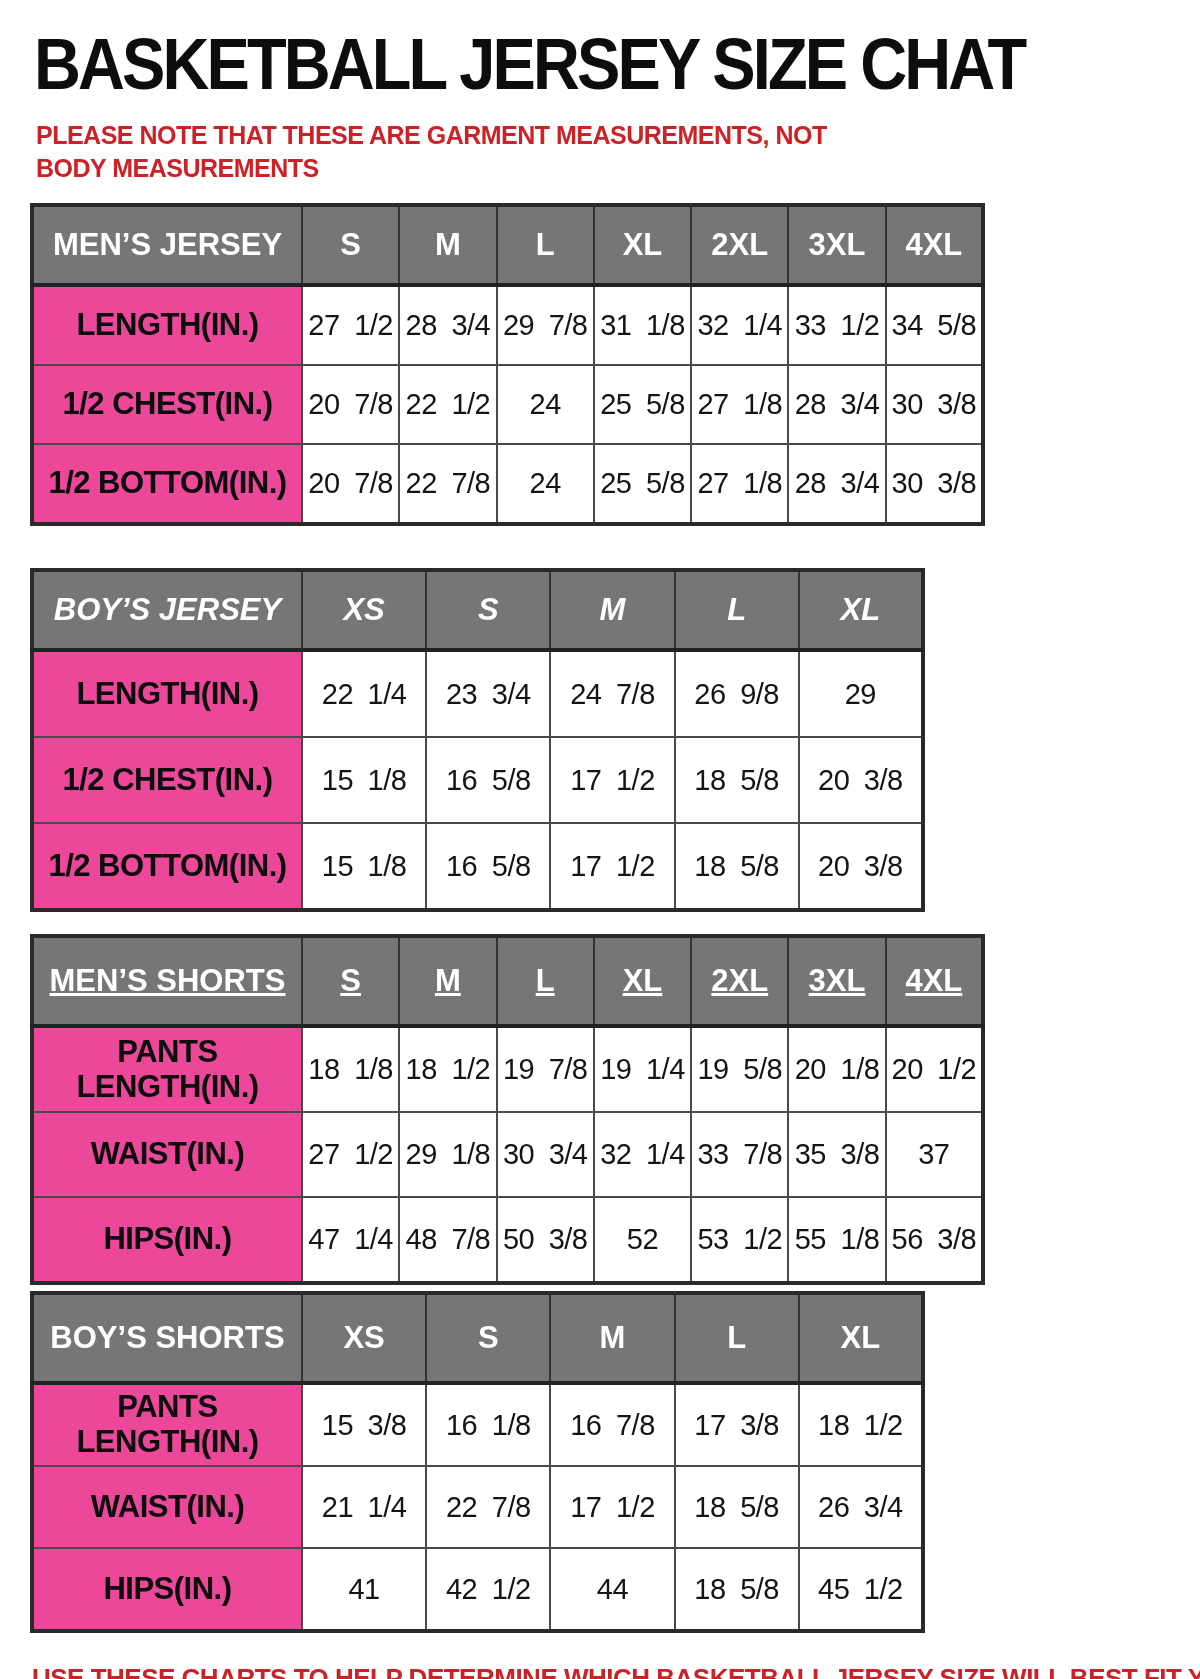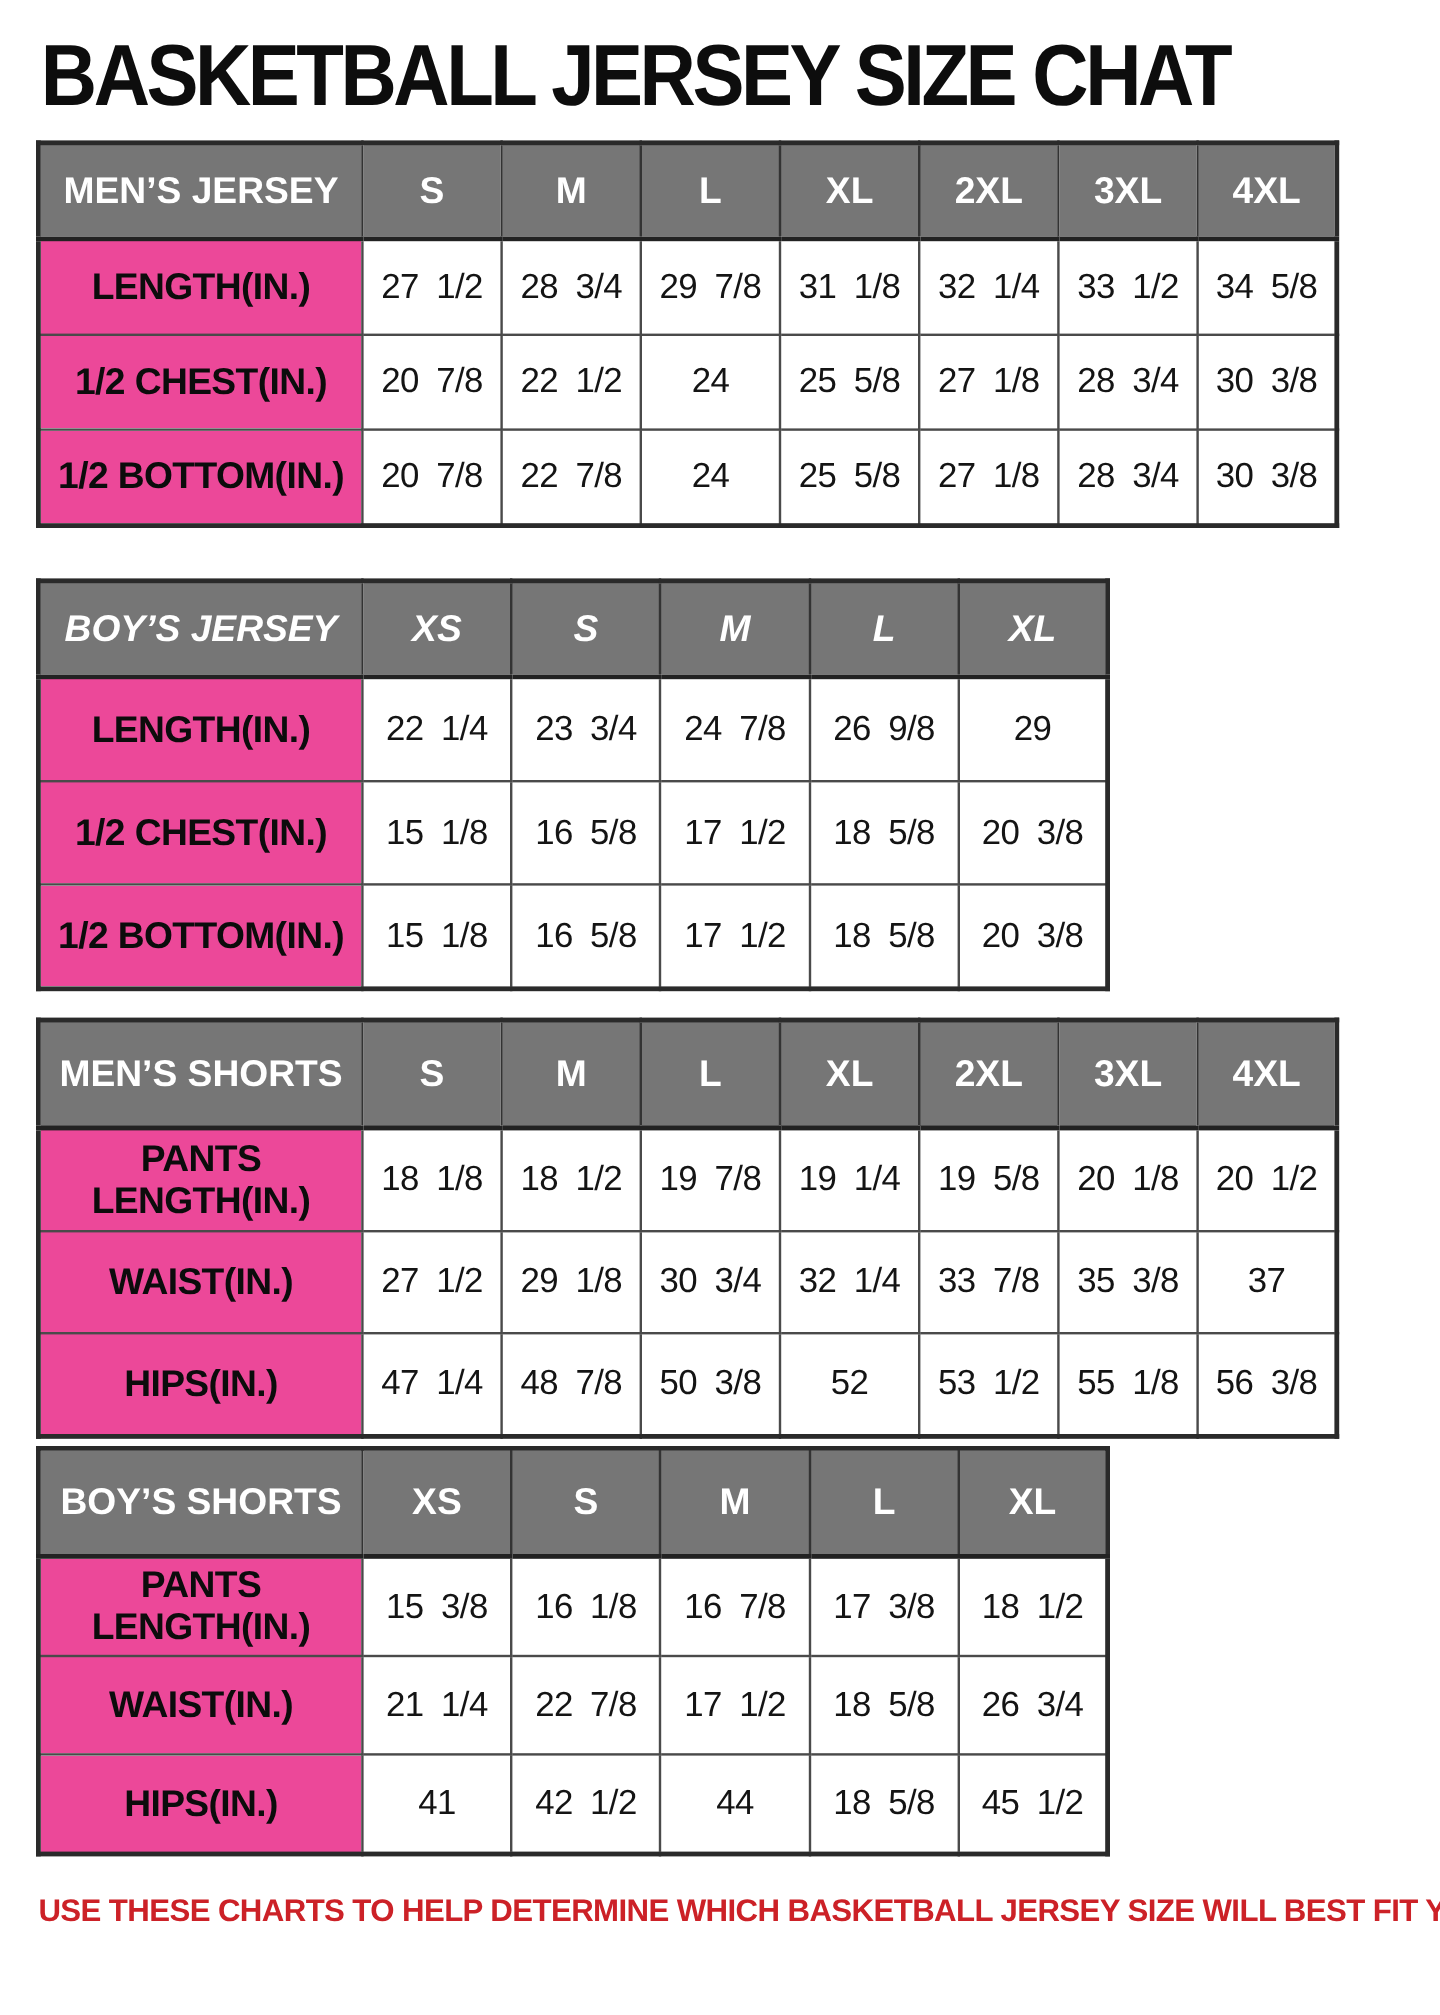--- a/index.html
+++ b/index.html
@@ -29,21 +29,21 @@
     line-height:1.32;
     max-width:830px;
     margin:20px 0 0 6px;
   }
 
   table{
     border-collapse:collapse;
     table-layout:fixed;
     background:#fff;
   }
-  .t1 table,.t3 table{width:1086px;}
+  .t1 table,.t3 table{width:955px;}
   .t2 table,.t4 table{width:895px;}
 
   th,td{
     border:2px solid #4a4a4a;
     text-align:center;
     vertical-align:middle;
     padding:0 4px;
     overflow:hidden;
   }
   table{border:4px solid #2a2a2a;}
@@ -75,41 +75,42 @@
 
   .t1{margin-top:18px;}
   .t2{margin-top:42px;}
   .t3{margin-top:22px;}
   .t4{margin-top:6px;}
 
   .t1 thead th{height:76px;}
   .t1 tbody th,.t1 tbody td{height:77px;}
   .t2 thead th{height:76px;font-style:italic;}
   .t2 tbody th,.t2 tbody td{height:84px;}
-  .t3 thead th{height:86px;}
+  .t3 thead th{height:86px;text-decoration:underline;}
   .t3 tbody th,.t3 tbody td{height:83px;}
   .t4 thead th{height:86px;}
   .t4 tbody th,.t4 tbody td{height:80px;}
 
   .footer{
     color:var(--red,#cc2127);
     font-size:26px;
     font-weight:600;
     letter-spacing:-0.5px;
     margin:30px 0 0 2px;
     white-space:nowrap;
   }
 </style>
 </head>
 <body>
 
 <div class="page">
 
   <div class="title">BASKETBALL JERSEY SIZE CHAT</div>
 
+  <div class="note">PLEASE NOTE THAT THESE ARE GARMENT MEASUREMENTS, NOT BODY MEASUREMENTS</div>
 
   <section class="t1">
     <table>
         <colgroup>
           <col class="label">
           <col>
           <col>
           <col>
           <col>
           <col>

